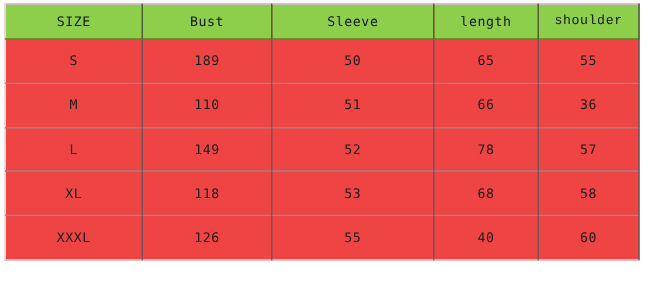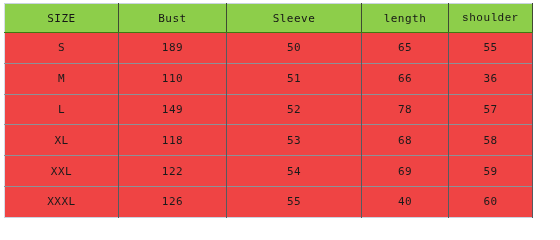--- a/index.html
+++ b/index.html
@@ -129,27 +129,20 @@
         <td class="last">57</td>
       </tr>
       <tr>
         <td>XL</td>
         <td>118</td>
         <td>53</td>
         <td>68</td>
         <td class="last">58</td>
       </tr>
       <tr>
-        <td>XXL</td>
-        <td>122</td>
-        <td>54</td>
-        <td>69</td>
-        <td class="last">59</td>
-      </tr>
-      <tr>
         <td>XXXL</td>
         <td>126</td>
         <td>55</td>
         <td>40</td>
         <td class="last">60</td>
       </tr>
     </tbody>
   </table>
 </div>
 

